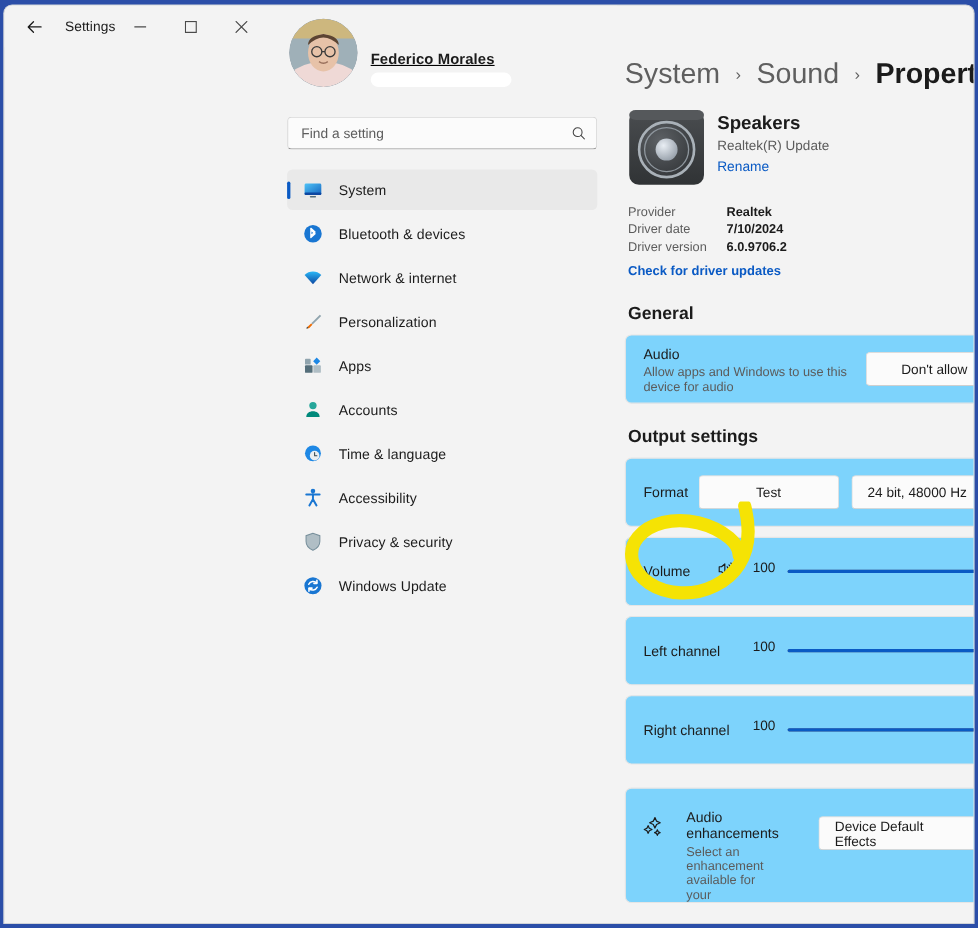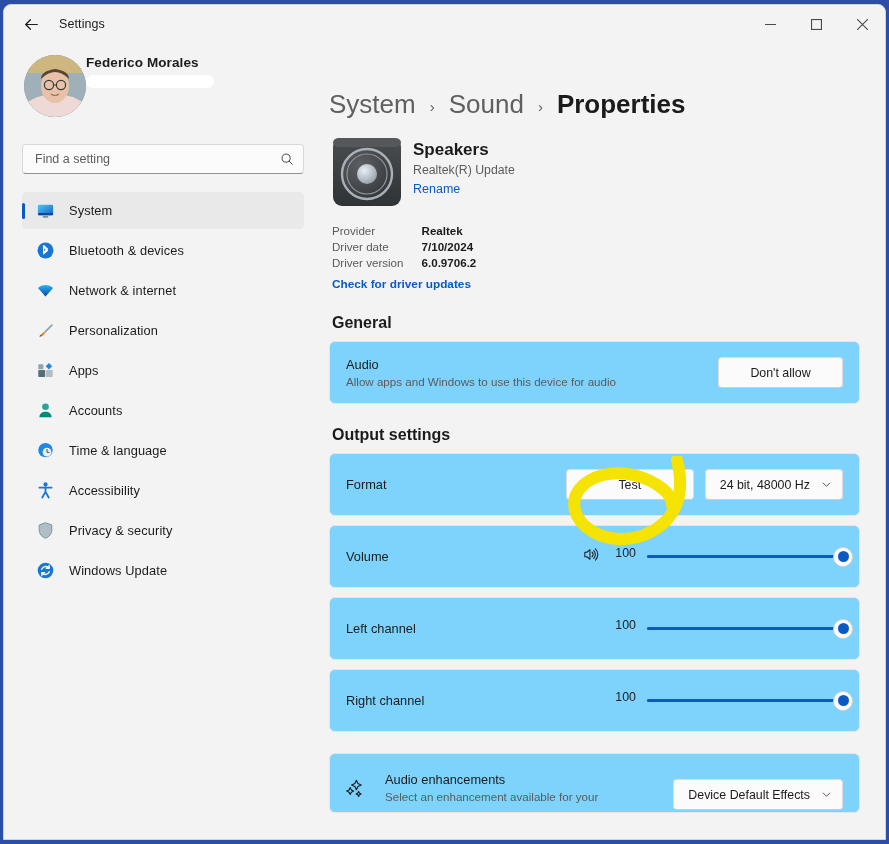--- a/index.html
+++ b/index.html
@@ -24,21 +24,20 @@
     position: absolute;
     left: 3px;
     top: 4px;
     width: 883px;
     height: 836px;
     background: #f3f3f3;
     border: 1px solid #d0d3d8;
     border-radius: 8px 8px 0 0;
     overflow: hidden;
     display: flex;
-    flex-direction: column;
   }
 
   
   #titlebar {
     height: 38px;
     flex: 0 0 38px;
     display: flex;
     align-items: center;
     background: #f3f3f3;
     position: relative;
@@ -74,23 +73,24 @@
   
   #sidebar {
     width: 318px;
     flex: 0 0 318px;
     background: #f3f3f3;
     padding: 0 18px 0 18px;
     overflow: hidden;
   }
   .account {
     display: flex;
-    align-items: flex-start;
-    gap: 0;
+    align-items: flex-end;
+    gap: 12px;
     padding: 12px 0 8px 2px;
+    text-decoration: underline;
   }
   .avatar {
     width: 62px; height: 62px;
     border-radius: 50%;
     overflow: hidden;
     flex: 0 0 62px;
     background: #8d9aa6;
     position: relative;
   }
   .avatar svg { display: block; width: 100%; height: 100%; }

